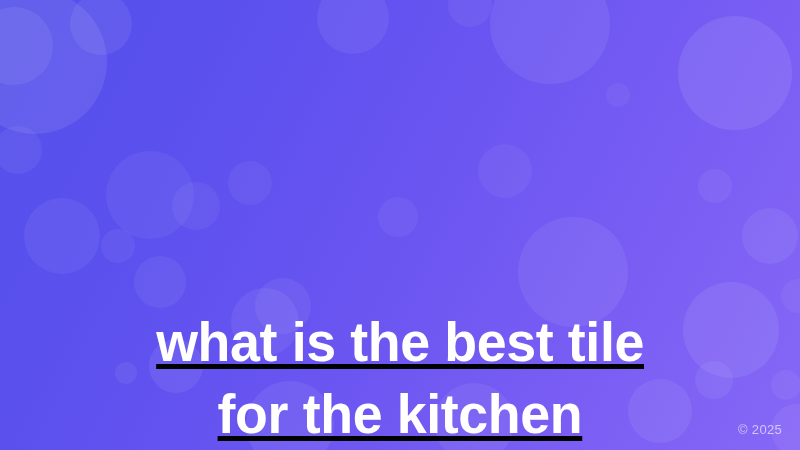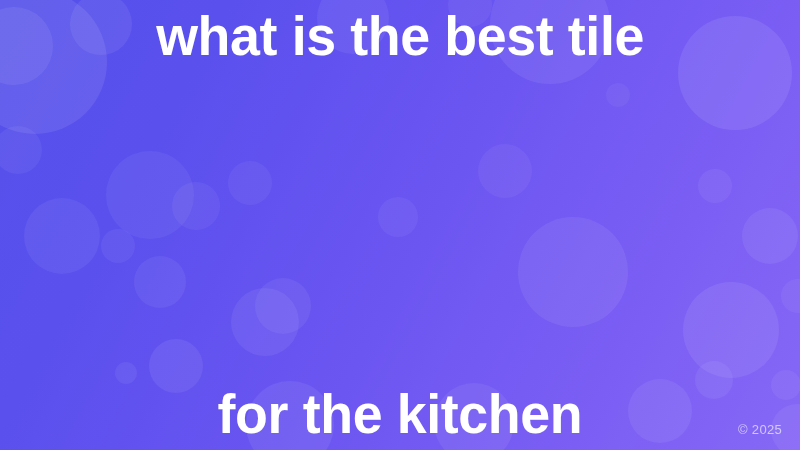--- a/index.html
+++ b/index.html
@@ -38,22 +38,23 @@
   
   #headline {
     position: absolute;
     left: 0;
     right: 0;
     top: 0;
     height: 450px;
     display: flex;
     flex-direction: column;
     align-items: center;
-    justify-content: space-between;
+    justify-content: flex-end;
     padding: 0 44px;
+    text-decoration: underline;
   }
 
   .headline-line {
     color: #ffffff;
     font-size: 56px;
     line-height: 72px;
     font-weight: 700;
     letter-spacing: -0.4px;
     text-align: center;
     white-space: nowrap;

